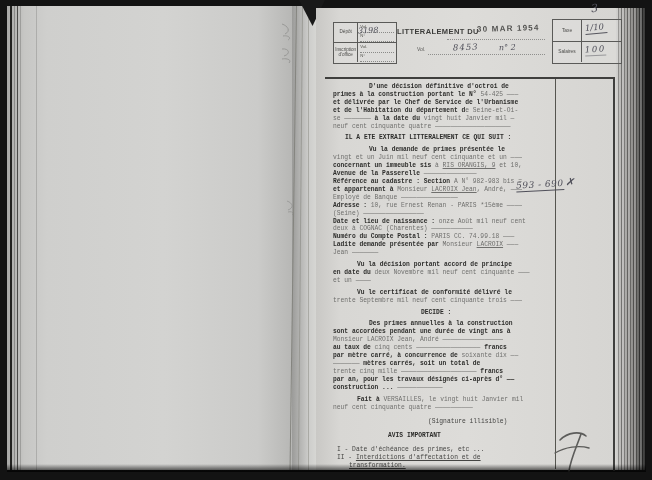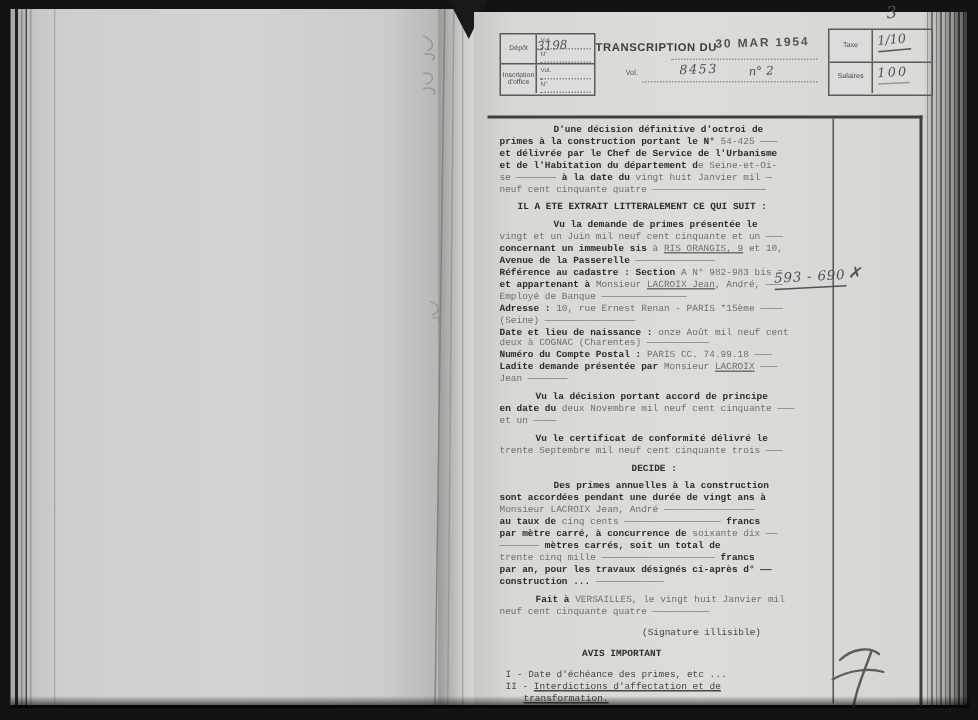--- a/index.html
+++ b/index.html
@@ -129,21 +129,21 @@
         </span>
       </div>
       <div class="val">
         <div class="mini">Vol.</div>
         <div class="mini">N°</div>
       </div>
     </div>
   </div>
   <div class="abs hw hw-3198">3198</div>
 
-  <div class="abs title">TRANSCRIPTION DU</div>
+  <div class="abs title">LITTERALEMENT DU</div>
   <div class="abs rule-dot" style="left:447px;top:39px;width:98px;"></div>
   <div class="abs stamp">30 MAR 1954</div>
   <div class="abs vol-label">Vol.</div>
   <div class="abs rule-dot" style="left:428px;top:54px;width:117px;"></div>
   <div class="abs hw hw-vol">8453</div>
   <div class="abs hw hw-num">n° 2</div>
 
   <div class="abs hbox box-right">
     <div class="row">
       <div class="lab">Taxe</div>

